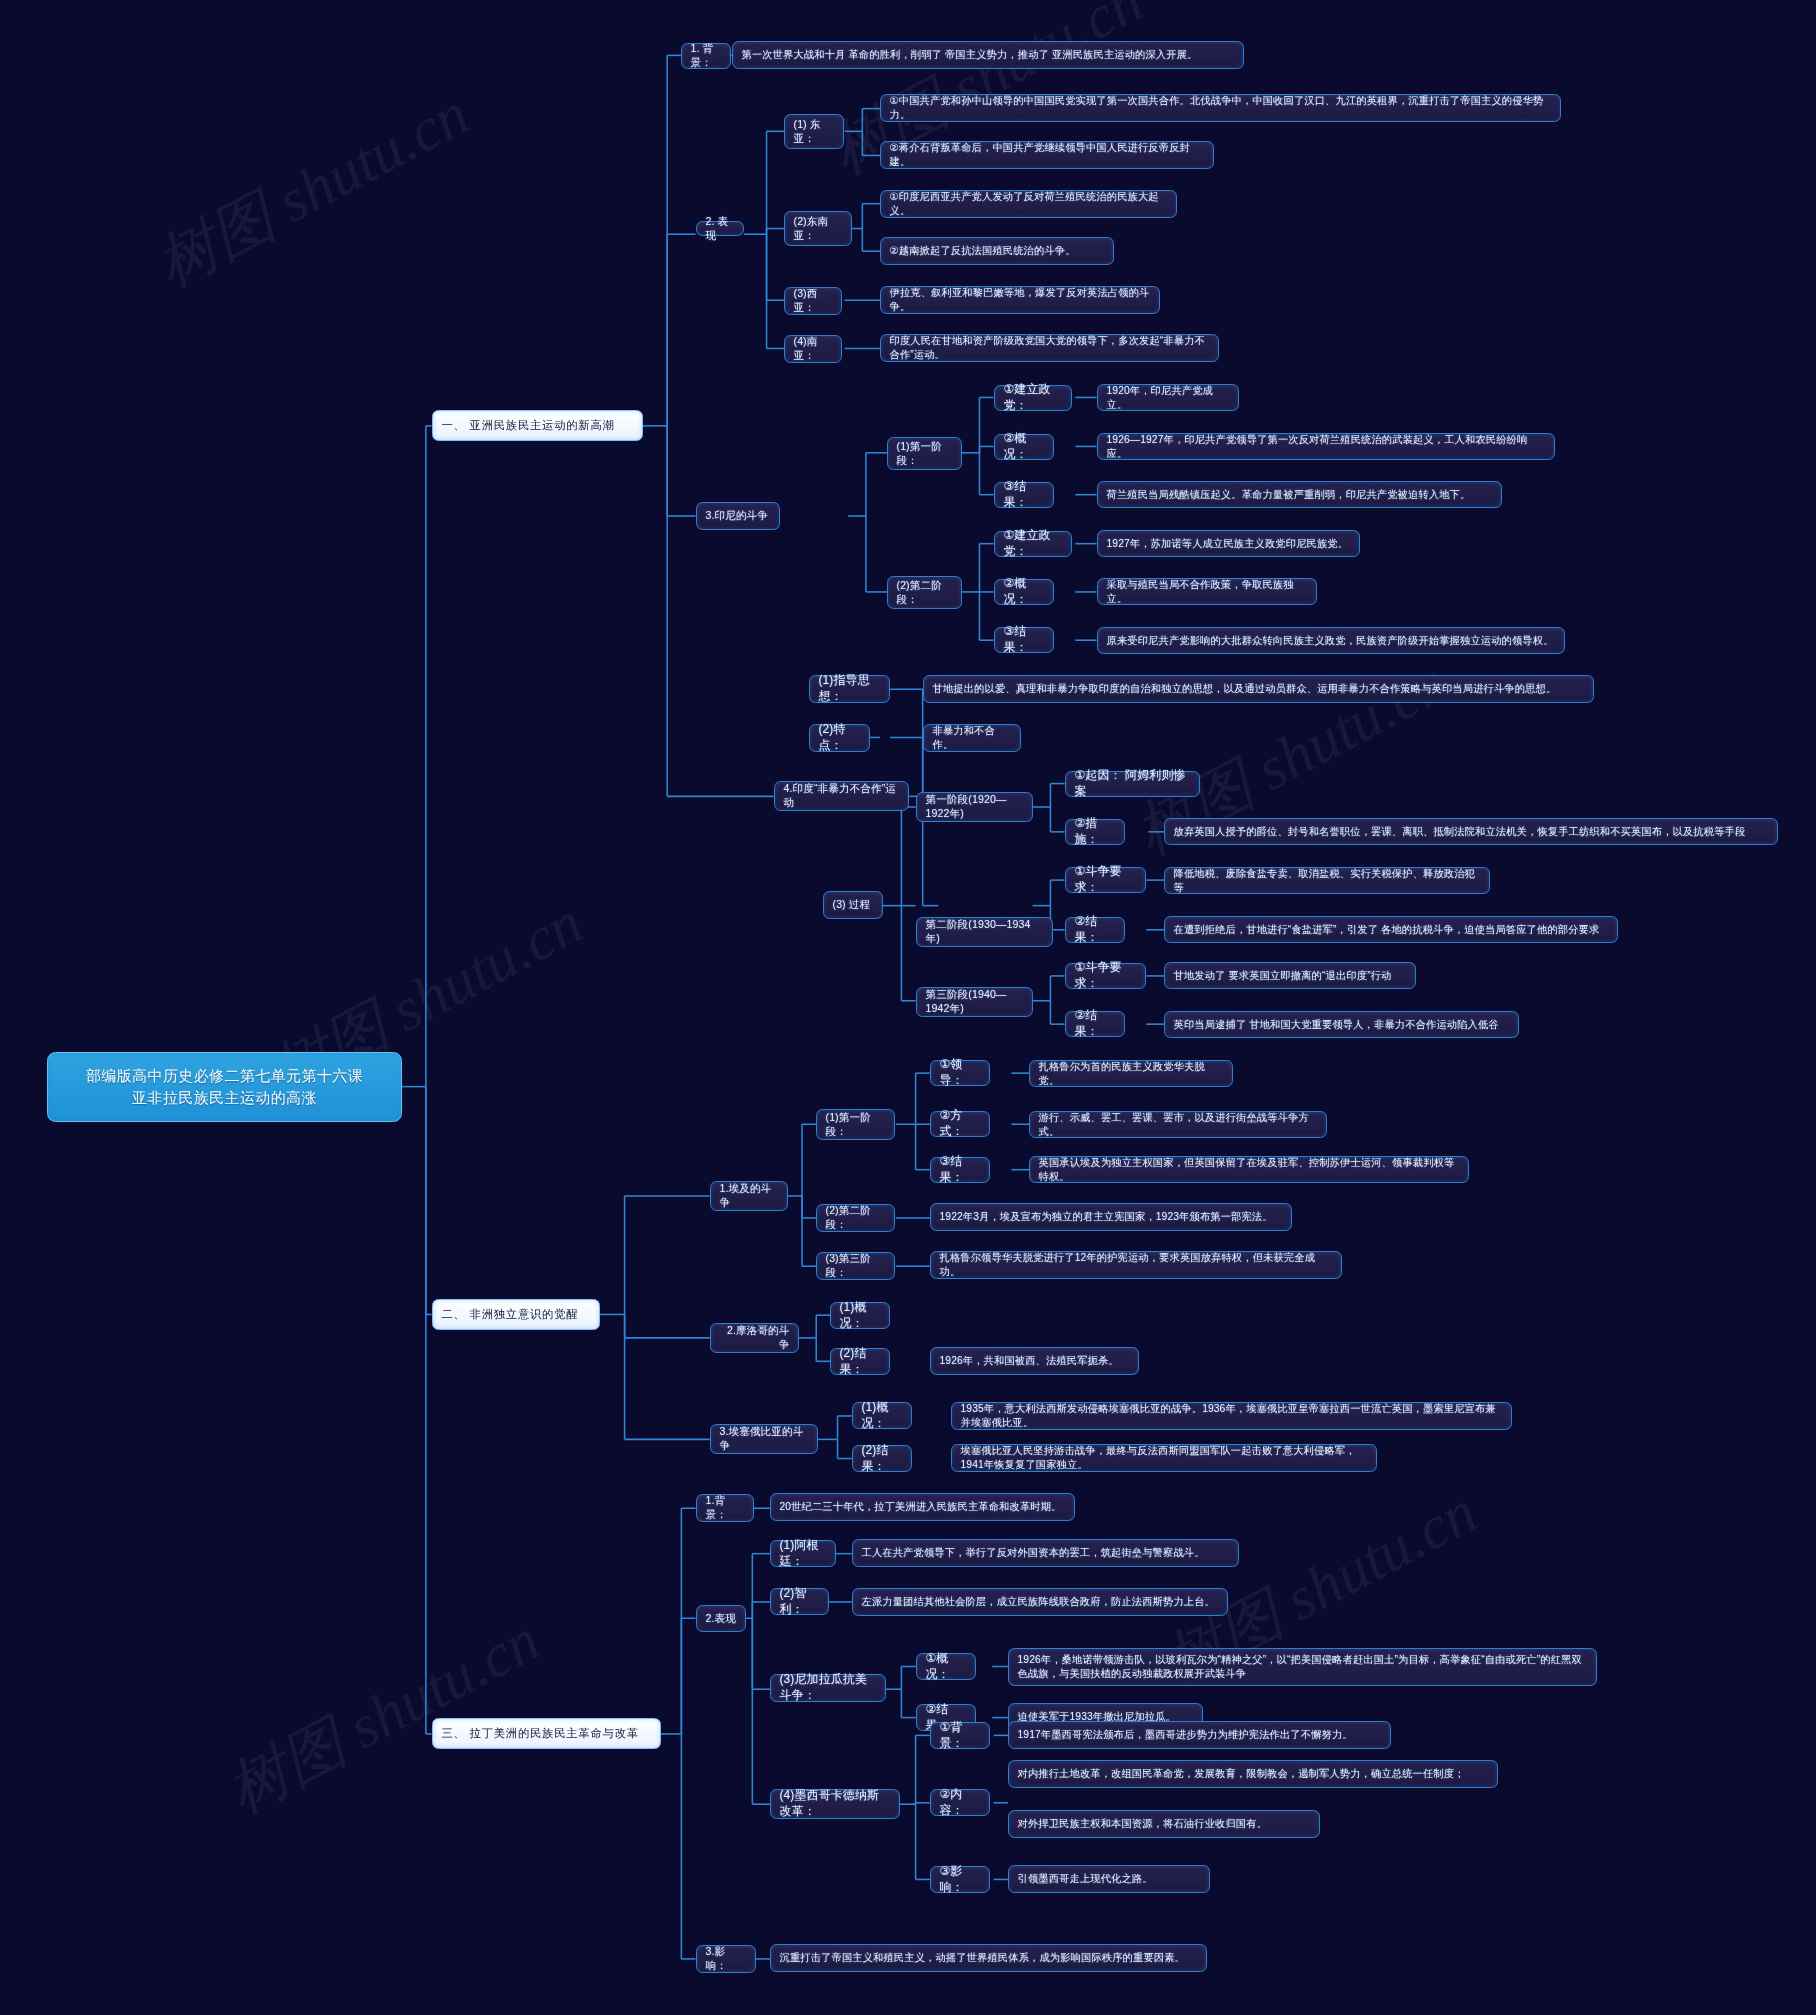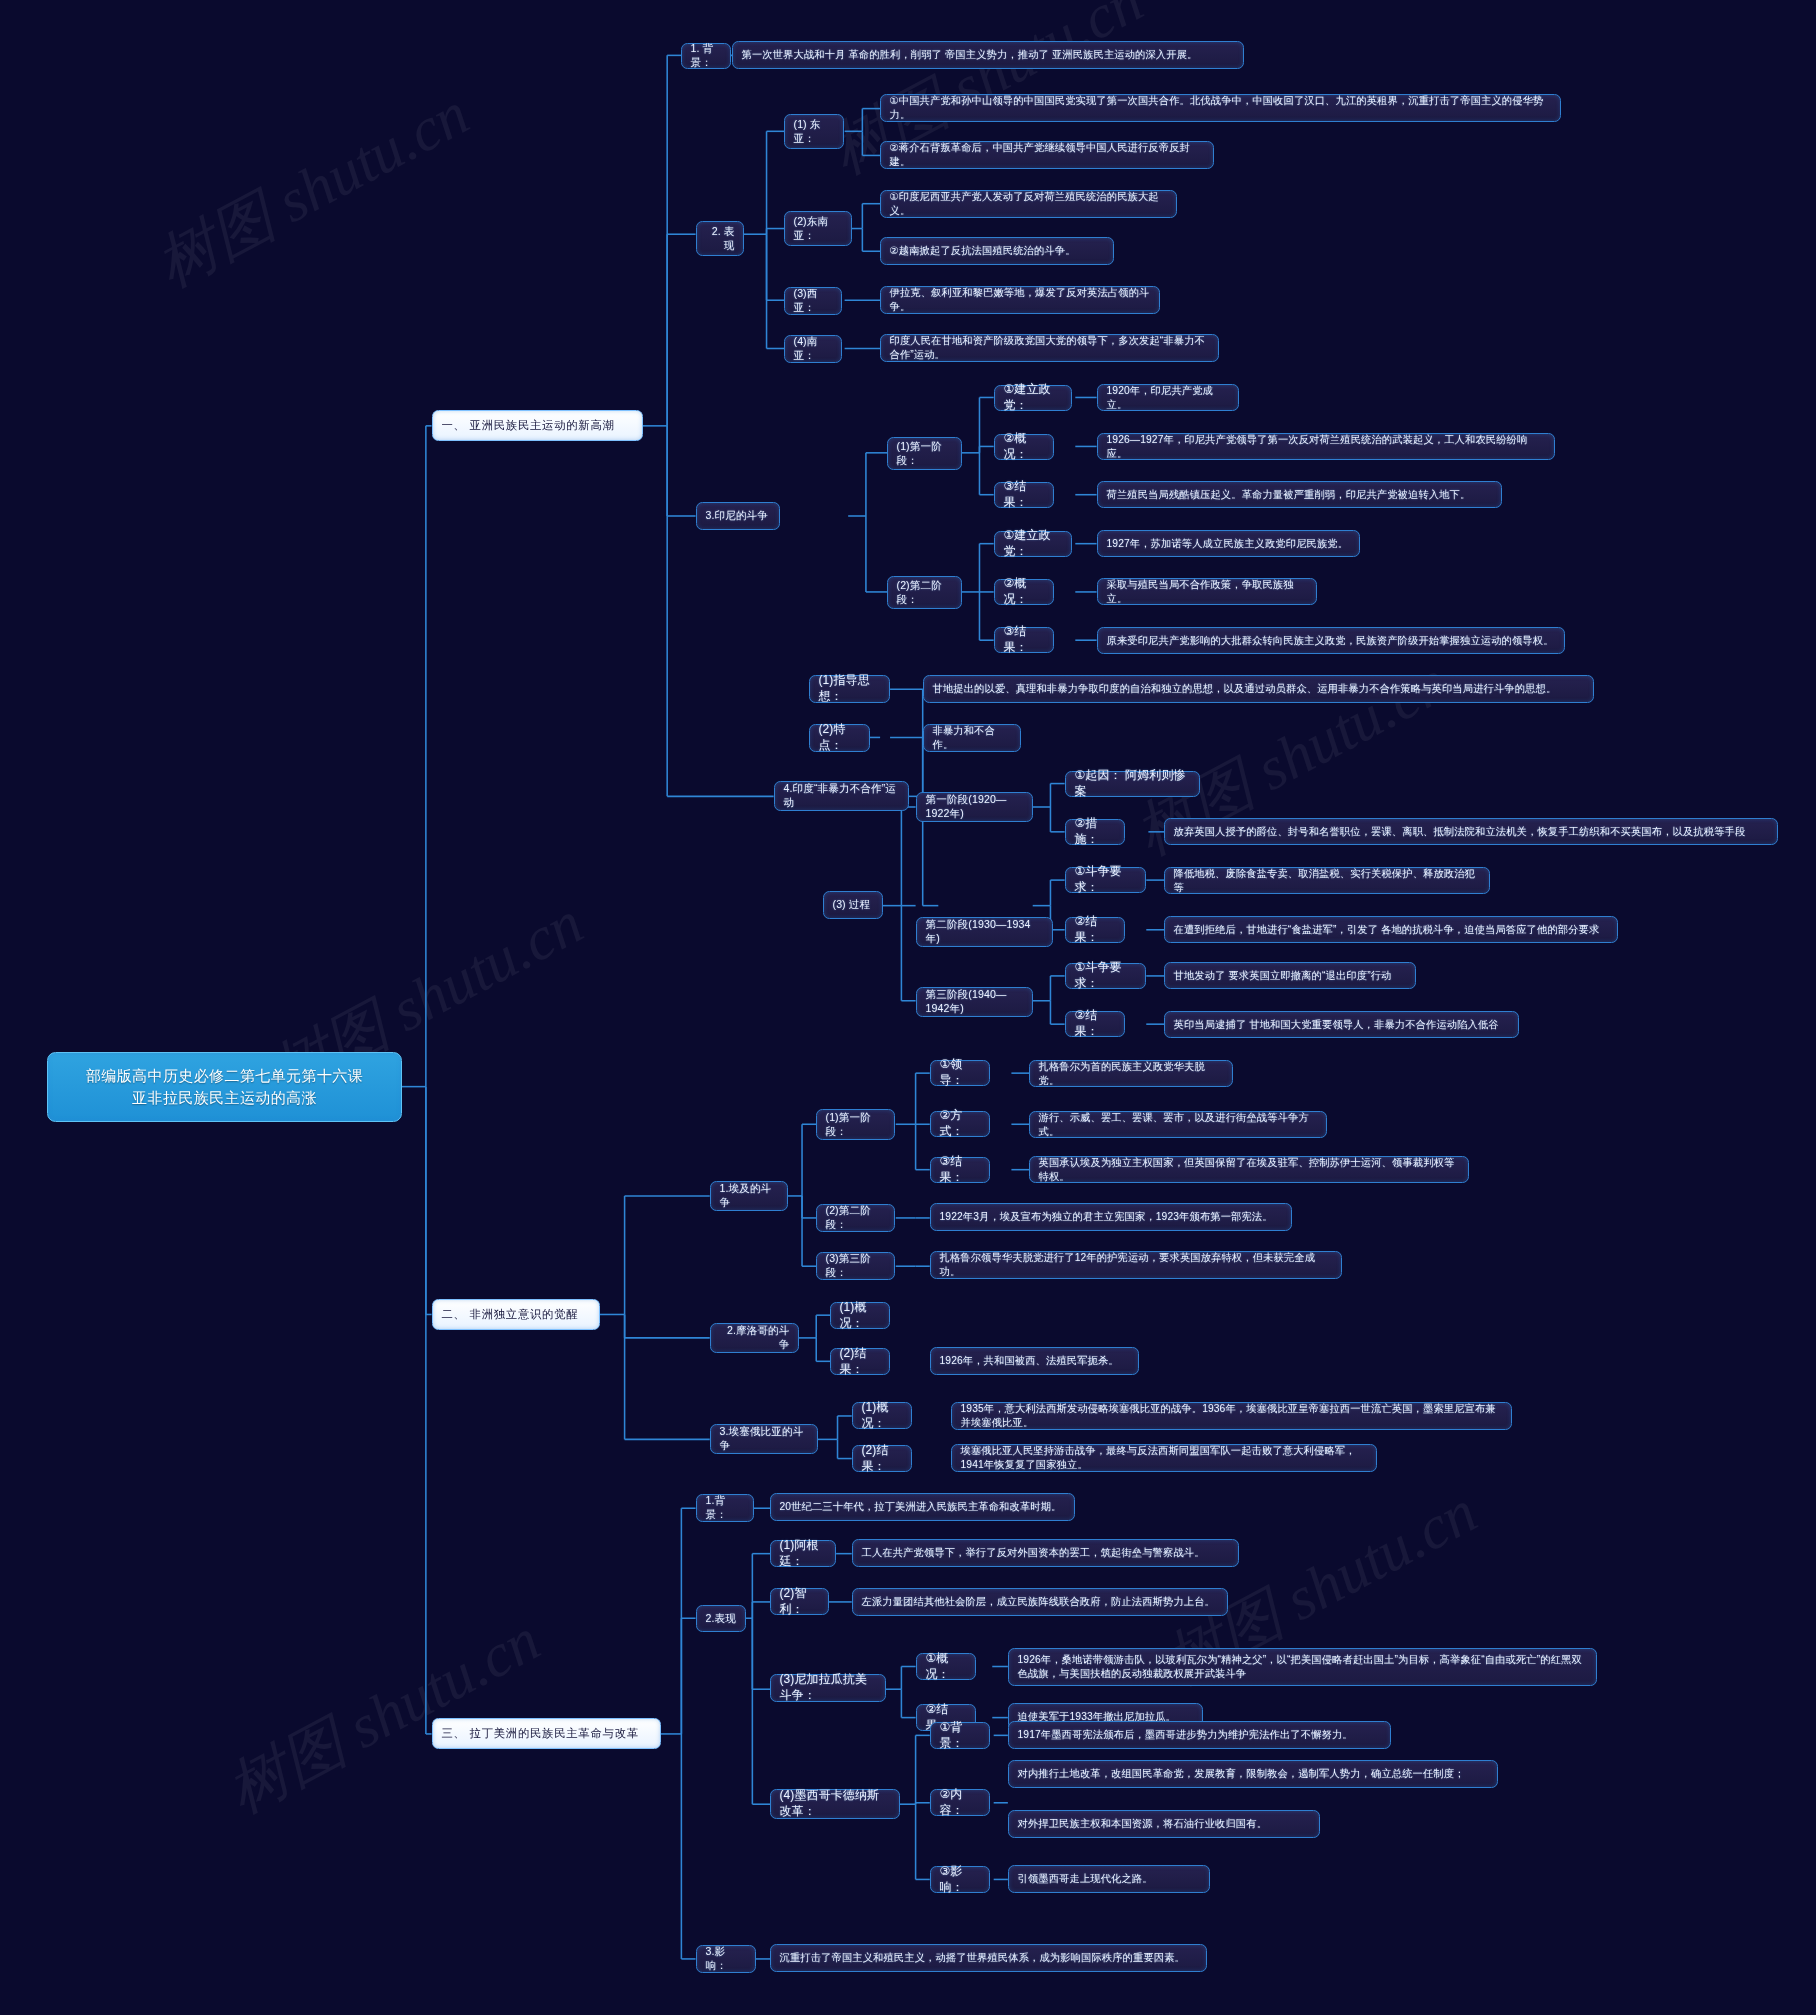--- a/index.html
+++ b/index.html
@@ -278,21 +278,21 @@
     <span>一、 亚洲民族民主运动的新高潮</span>
   </div>
 
   <div class="node key" style="left:681px;top:43px;width:50px;height:25.6px;">
     <span>1. 背景：</span>
     </div>
   <div class="node leaf" style="left:732px;top:41px;width:512px;height:28px;">
     <span>第一次世界大战和十月 革命的胜利，削弱了 帝国主义势力，推动了 亚洲民族民主运动的深入开展。</span>
     </div>
 
-  <div class="node key" style="left:696px;top:221px;width:48px;height:35px;text-align:right;">
+  <div class="node key" style="left:696px;top:221px;width:48px;height:15px;">
     <span>2. 表现</span>
     </div>
 
   <div class="node key" style="left:784px;top:114px;width:60px;height:35px;">
     <span>(1) 东亚：</span>
     </div>
   <div class="node leaf" style="left:880px;top:94px;width:681px;height:28px;">
     <span>①中国共产党和孙中山领导的中国国民党实现了第一次国共合作。北伐战争中，中国收回了汉口、九江的英租界，沉重打击了帝国主义的侵华势力。</span>
     </div>
   <div class="node leaf" style="left:880px;top:141px;width:334px;height:28px;">

